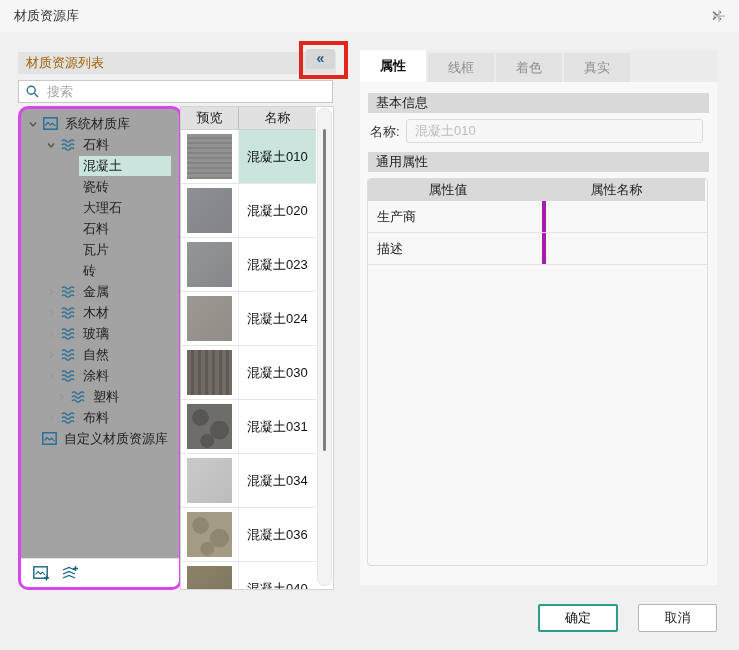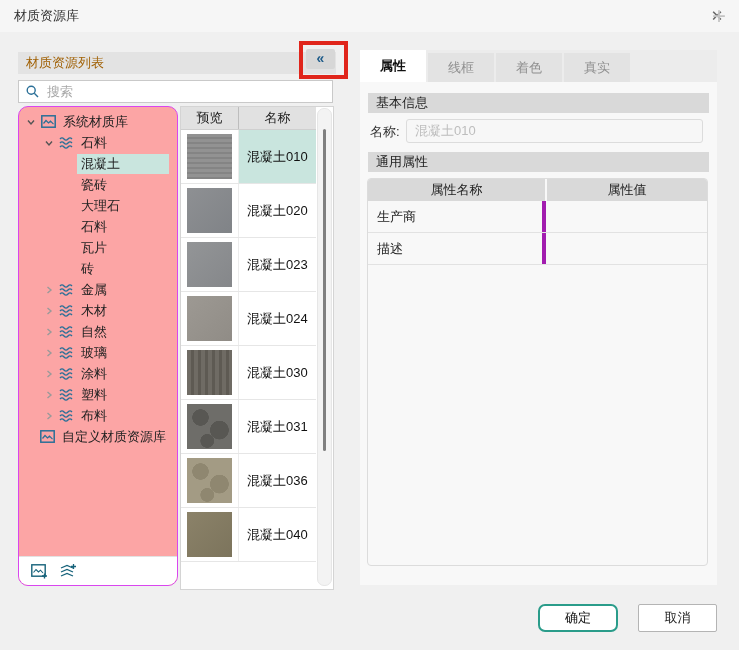--- a/index.html
+++ b/index.html
@@ -20,22 +20,22 @@
   .collapse-btn{position:absolute;right:1px;top:-3px;width:29px;height:20px;background:#d7d7d7;
     border-radius:2px;text-align:center;line-height:19px;color:#1f5c8a;font-weight:bold;font-size:14px;cursor:pointer}
   .red-box{position:absolute;left:299px;top:41px;width:41px;height:30px;border:4px solid #e0251b;z-index:30}
   
   .search{position:absolute;left:18px;top:80px;width:313px;height:21px;background:#fff;
     border:1px solid #c9c9c9;display:flex;align-items:center}
   .search svg{margin:0 6px 0 7px;flex:0 0 auto}
   .search input{border:0;outline:0;background:transparent;flex:1;font:inherit;color:#444}
   .search input::placeholder{color:#a6a6a6}
   
-  .tree{position:absolute;left:18px;top:106px;width:158px;height:478px;background:#fca5a5;
-    border:1px solid #d946ef;border-radius:10px;overflow:hidden}
+  .tree{position:absolute;left:18px;top:106px;width:158px;height:478px;background:#a3a3a3;
+    border:3px solid #d946ef;border-radius:10px;overflow:hidden}
   .tree-items{padding-top:4px}
   .titem{height:21px;display:flex;align-items:center;white-space:nowrap;cursor:default}
   .titem .arrow{width:15px;flex:0 0 15px;display:flex;justify-content:center}
   .titem .ticon{width:21px;flex:0 0 21px;display:flex;justify-content:center;align-items:center}
   .titem .lbl{padding:1px 4px;color:#222}
   .titem .lbl.sel{background:#c9e5de;display:inline-block;width:84px}
   .tree-footer{position:absolute;left:0;bottom:0;width:158px;height:29px;border-top:1px solid #e2e2e2;
     display:flex;align-items:center;gap:11px;padding-left:12px;box-sizing:border-box;background:#fff}
   .tree-footer .fi{display:flex;align-items:center;cursor:pointer}
   
@@ -76,21 +76,21 @@
   .pt-head{display:flex;height:22px;margin:0}
   .pt-head .hc{background:#d9d9d9;line-height:22px;text-align:center;color:#222}
   .pt-head .h1{width:177px;margin-right:2px}
   .pt-head .h2{flex:1}
   .pt-row{display:flex;height:31px;border-bottom:1px solid #e2e2e2}
   .pt-row .c1{width:178px;border-right:4px solid #a21caf;display:flex;align-items:center;
     padding-left:9px;box-sizing:border-box;color:#222}
   .pt-row .c2{flex:1}
   
   .btn{position:absolute;top:604px;text-align:center;background:#fff;cursor:pointer;box-sizing:border-box}
-  .btn-ok{left:538px;width:80px;height:28px;border:2px solid #2a9c8a;border-radius:7px;line-height:24px;color:#111}
+  .btn-ok{left:538px;width:80px;height:28px;border:2px solid #2a9c8a;border-radius:2px;line-height:24px;color:#111}
   .btn-cancel{left:638px;width:79px;height:28px;border:1px solid #b4b4b4;border-radius:2px;line-height:26px;color:#222}
 </style>
 </head>
 <body>
 
 <div class="titlebar">
   <span class="t">材质资源库</span>
   <span class="close">✕</span>
 </div>
 
@@ -193,53 +193,53 @@
             <polyline points="3.5,2 7,5 3.5,8" fill="none" stroke="#9a9a9a" stroke-width="1.4"></polyline>
           </svg>
         </span>
         <span class="ticon">
           <svg width="16" height="12" viewBox="0 0 16 12">
             <path d="M1 2 q2 -2.4 4 0 q2 2.4 4 0 q2 -2.4 4 0" fill="none" stroke="#2a6f97" stroke-width="1.3"></path>
             <path d="M1 6 q2 -2.4 4 0 q2 2.4 4 0 q2 -2.4 4 0" fill="none" stroke="#2a6f97" stroke-width="1.3"></path>
             <path d="M1 10 q2 -2.4 4 0 q2 2.4 4 0 q2 -2.4 4 0" fill="none" stroke="#2a6f97" stroke-width="1.3"></path>
           </svg>
         </span>
+        <span class="lbl">玻璃</span>
+      </div>
+      <div class="titem" style="padding-left: 22px;">
+        <span class="arrow">
+          <svg width="10" height="10" viewBox="0 0 10 10">
+            <polyline points="3.5,2 7,5 3.5,8" fill="none" stroke="#9a9a9a" stroke-width="1.4"></polyline>
+          </svg>
+        </span>
+        <span class="ticon">
+          <svg width="16" height="12" viewBox="0 0 16 12">
+            <path d="M1 2 q2 -2.4 4 0 q2 2.4 4 0 q2 -2.4 4 0" fill="none" stroke="#2a6f97" stroke-width="1.3"></path>
+            <path d="M1 6 q2 -2.4 4 0 q2 2.4 4 0 q2 -2.4 4 0" fill="none" stroke="#2a6f97" stroke-width="1.3"></path>
+            <path d="M1 10 q2 -2.4 4 0 q2 2.4 4 0 q2 -2.4 4 0" fill="none" stroke="#2a6f97" stroke-width="1.3"></path>
+          </svg>
+        </span>
         <span class="lbl">自然</span>
       </div>
       <div class="titem" style="padding-left: 22px;">
         <span class="arrow">
           <svg width="10" height="10" viewBox="0 0 10 10">
             <polyline points="3.5,2 7,5 3.5,8" fill="none" stroke="#9a9a9a" stroke-width="1.4"></polyline>
           </svg>
         </span>
         <span class="ticon">
           <svg width="16" height="12" viewBox="0 0 16 12">
             <path d="M1 2 q2 -2.4 4 0 q2 2.4 4 0 q2 -2.4 4 0" fill="none" stroke="#2a6f97" stroke-width="1.3"></path>
             <path d="M1 6 q2 -2.4 4 0 q2 2.4 4 0 q2 -2.4 4 0" fill="none" stroke="#2a6f97" stroke-width="1.3"></path>
             <path d="M1 10 q2 -2.4 4 0 q2 2.4 4 0 q2 -2.4 4 0" fill="none" stroke="#2a6f97" stroke-width="1.3"></path>
           </svg>
         </span>
-        <span class="lbl">玻璃</span>
-      </div>
-      <div class="titem" style="padding-left: 22px;">
-        <span class="arrow">
-          <svg width="10" height="10" viewBox="0 0 10 10">
-            <polyline points="3.5,2 7,5 3.5,8" fill="none" stroke="#9a9a9a" stroke-width="1.4"></polyline>
-          </svg>
-        </span>
-        <span class="ticon">
-          <svg width="16" height="12" viewBox="0 0 16 12">
-            <path d="M1 2 q2 -2.4 4 0 q2 2.4 4 0 q2 -2.4 4 0" fill="none" stroke="#2a6f97" stroke-width="1.3"></path>
-            <path d="M1 6 q2 -2.4 4 0 q2 2.4 4 0 q2 -2.4 4 0" fill="none" stroke="#2a6f97" stroke-width="1.3"></path>
-            <path d="M1 10 q2 -2.4 4 0 q2 2.4 4 0 q2 -2.4 4 0" fill="none" stroke="#2a6f97" stroke-width="1.3"></path>
-          </svg>
-        </span>
         <span class="lbl">涂料</span>
       </div>
-      <div class="titem" style="padding-left: 22px;">
+      <div class="titem" style="padding-left: 32px;">
         <span class="arrow">
           <svg width="10" height="10" viewBox="0 0 10 10">
             <polyline points="3.5,2 7,5 3.5,8" fill="none" stroke="#9a9a9a" stroke-width="1.4"></polyline>
           </svg>
         </span>
         <span class="ticon">
           <svg width="16" height="12" viewBox="0 0 16 12">
             <path d="M1 2 q2 -2.4 4 0 q2 2.4 4 0 q2 -2.4 4 0" fill="none" stroke="#2a6f97" stroke-width="1.3"></path>
             <path d="M1 6 q2 -2.4 4 0 q2 2.4 4 0 q2 -2.4 4 0" fill="none" stroke="#2a6f97" stroke-width="1.3"></path>
             <path d="M1 10 q2 -2.4 4 0 q2 2.4 4 0 q2 -2.4 4 0" fill="none" stroke="#2a6f97" stroke-width="1.3"></path>
@@ -328,20 +328,26 @@
         <div class="ncell">混凝土030</div>
       </div>
       <div class="mrow">
         <div class="tcell">
           <div class="thumb" style="background-color:#6e6d69;background-image:radial-gradient(circle at 30% 30%, #585753 0 18%, transparent 19%),radial-gradient(circle at 72% 58%, #585753 0 22%, transparent 23%),radial-gradient(circle at 45% 82%, #585753 0 15%, transparent 16%)"></div>
         </div>
         <div class="ncell">混凝土031</div>
       </div>
       <div class="mrow">
         <div class="tcell">
+          <div class="thumb" style="background:linear-gradient(135deg, #cacaca 0%, #bcbcbc 100%)"></div>
+        </div>
+        <div class="ncell">混凝土034</div>
+      </div>
+      <div class="mrow">
+        <div class="tcell">
           <div class="thumb" style="background-color:#a39b84;background-image:radial-gradient(circle at 30% 30%, #8f8770 0 18%, transparent 19%),radial-gradient(circle at 72% 58%, #8f8770 0 22%, transparent 23%),radial-gradient(circle at 45% 82%, #8f8770 0 15%, transparent 16%)"></div>
         </div>
         <div class="ncell">混凝土036</div>
       </div>
       <div class="mrow">
         <div class="tcell">
           <div class="thumb" style="background:linear-gradient(135deg, #8b8269 0%, #7c745c 100%)"></div>
         </div>
         <div class="ncell">混凝土040</div>
       </div>
@@ -359,22 +365,22 @@
   </div>
 <div class="add-tab">+</div>
 
 <div class="rcontent">
   <div class="sec-bar bar1">基本信息</div>
   <span class="name-label">名称:</span>
   <input class="name-input" value="混凝土010" style="">
   <div class="sec-bar bar2">通用属性</div>
   <div class="ptable">
     <div class="pt-head">
+      <div class="hc h2">属性值</div>
       <div class="hc h1">属性名称</div>
-      <div class="hc h2">属性值</div>
     </div>
     <div>
         <div class="pt-row">
           <div class="c1">生产商</div>
           <div class="c2"></div>
         </div>
         <div class="pt-row">
           <div class="c1">描述</div>
           <div class="c2"></div>
         </div>

